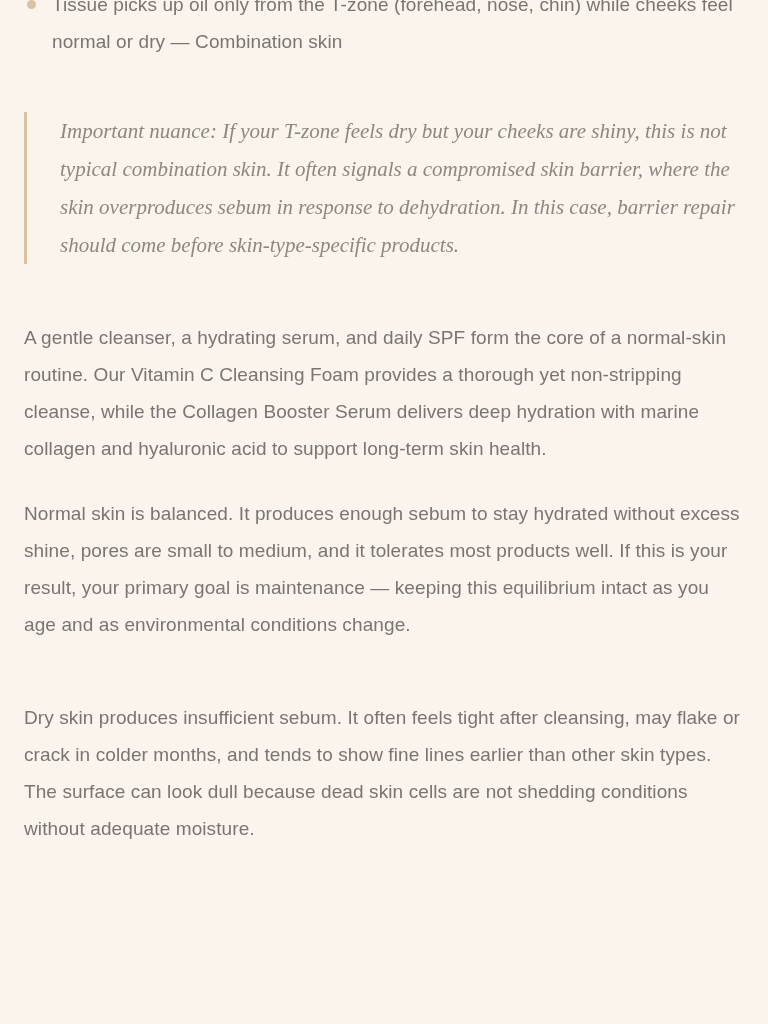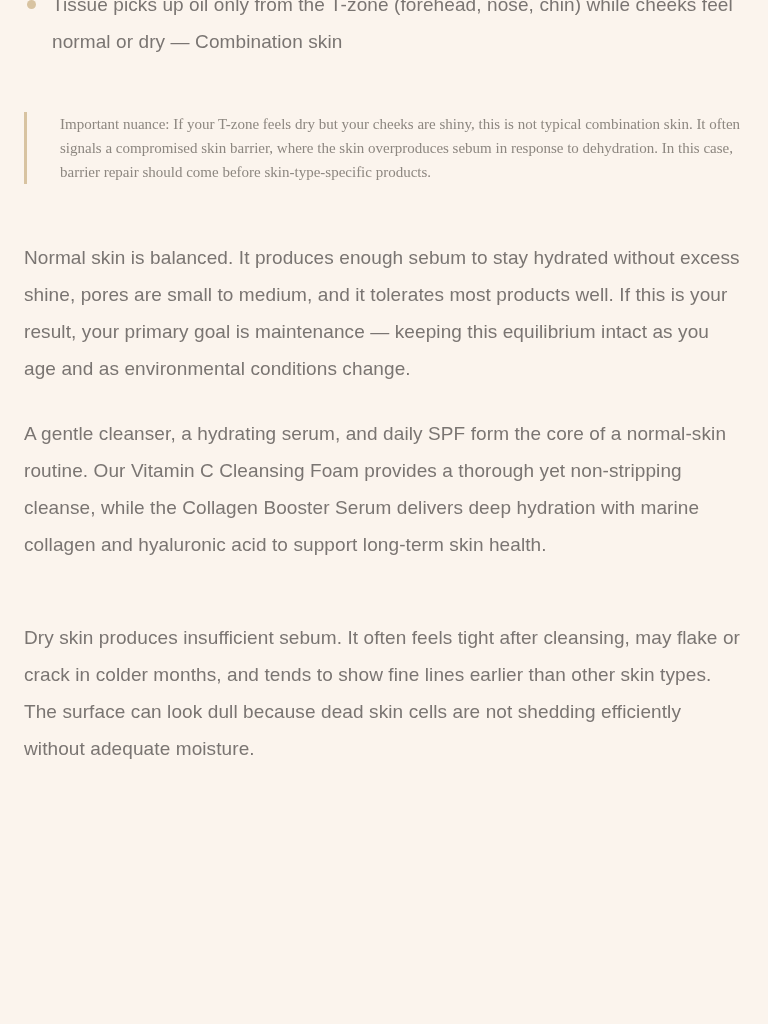--- a/index.html
+++ b/index.html
@@ -48,22 +48,23 @@
     background: var(--accent);
   }
   
   blockquote.callout {
     margin-top: 52px;
     margin-bottom: 55px;
     border-left: 3px solid var(--accent);
     padding-left: 33px;
     padding-right: 2px;
     font-family: "Liberation Serif", serif;
-    font-size: 15px;
-    line-height: 24px;
+    font-style: italic;
+    font-size: 21px;
+    line-height: 38px;
     color: var(--quote-text);
     font-weight: 400;
   }
   
   .body-copy p {
     font-size: 19px;
     line-height: 37px;
     letter-spacing: 0.1px;
   }
   .body-copy p + p { margin-top: 28px; }
@@ -80,24 +81,24 @@
         <span class="dot"></span>
         <span>Tissue picks up oil only from the T-zone (forehead, nose, chin) while cheeks feel normal or dry — Combination skin</span>
       </li>
     </ul>
 
     <blockquote class="callout">
       <span>Important nuance: If your T-zone feels dry but your cheeks are shiny, this is not typical combination skin. It often signals a compromised skin barrier, where the skin overproduces sebum in response to dehydration. In this case, barrier repair should come before skin-type-specific products.</span>
     </blockquote>
 
     <div class="body-copy">
+      <p>A gentle cleanser, a hydrating serum, and daily SPF form the core of a normal-skin routine. Our Vitamin C Cleansing Foam provides a thorough yet non-stripping cleanse, while the Collagen Booster Serum delivers deep hydration with marine collagen and hyaluronic acid to support long-term skin health.</p>
       <p>Normal skin is balanced. It produces enough sebum to stay hydrated without excess shine, pores are small to medium, and it tolerates most products well. If this is your result, your primary goal is maintenance — keeping this equilibrium intact as you age and as environmental conditions change.</p>
-      <p>A gentle cleanser, a hydrating serum, and daily SPF form the core of a normal-skin routine. Our Vitamin C Cleansing Foam provides a thorough yet non-stripping cleanse, while the Collagen Booster Serum delivers deep hydration with marine collagen and hyaluronic acid to support long-term skin health.</p>
     </div>
 
     <div class="section-gap"></div>
 
     <div class="body-copy">
-      <p>Dry skin produces insufficient sebum. It often feels tight after cleansing, may flake or crack in colder months, and tends to show fine lines earlier than other skin types. The surface can look dull because dead skin cells are not shedding efficiently without adequate moisture.</p>
+      <p>Dry skin produces insufficient sebum. It often feels tight after cleansing, may flake or crack in colder months, and tends to show fine lines earlier than other skin types. The surface can look dull because dead skin cells are not shedding conditions without adequate moisture.</p>
     </div>
 
   </div>
 </div>
 
 </body></html>

